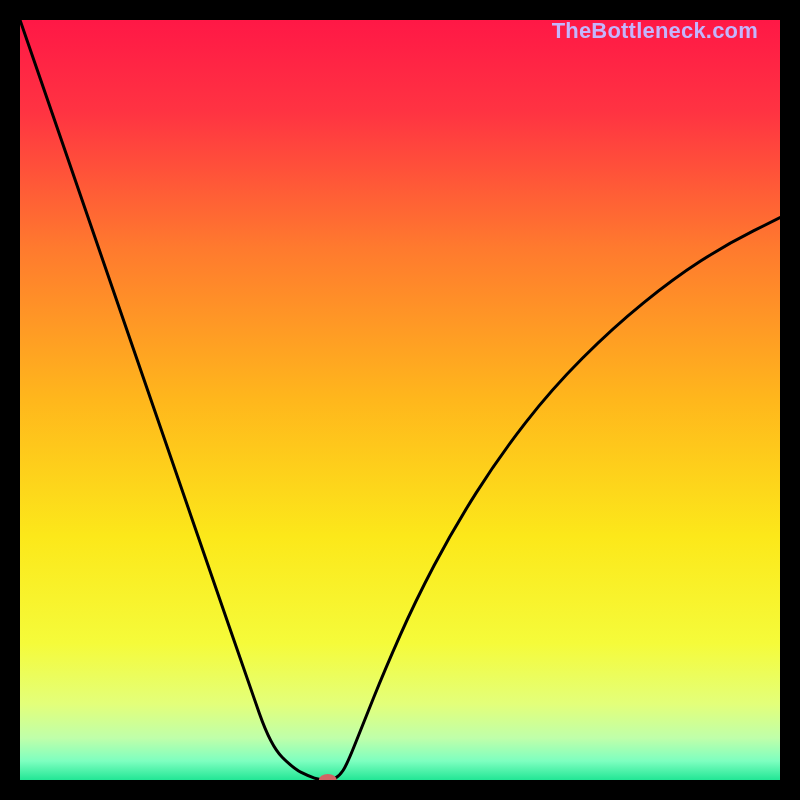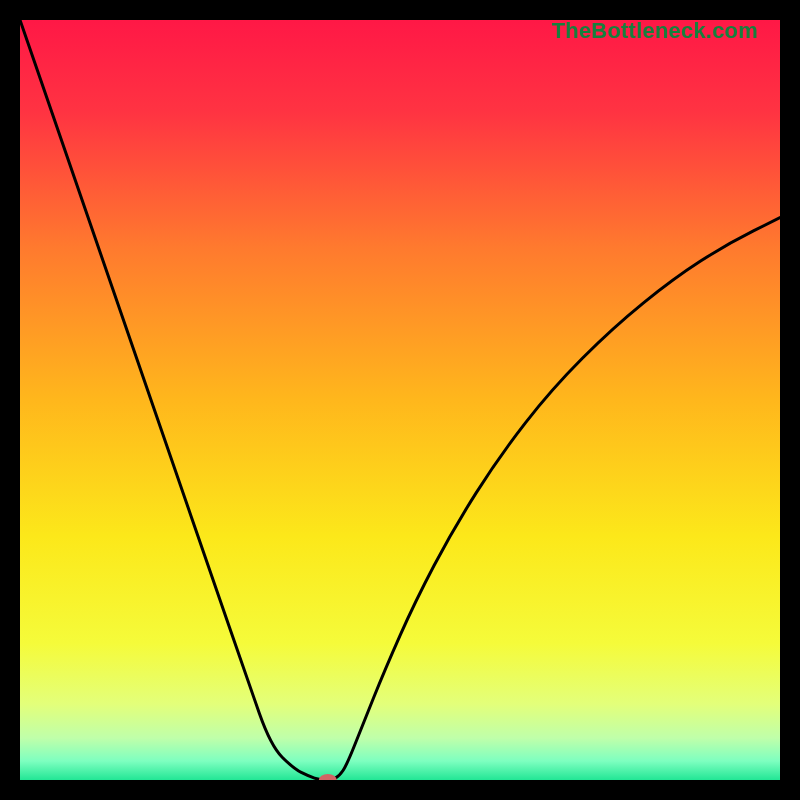--- a/index.html
+++ b/index.html
@@ -16,21 +16,21 @@
     left: 20px;
     top: 20px;
     width: 760px;
     height: 760px;
     background: #000;
   }
   .watermark {
     position: absolute;
     top: -2px;
     right: 22px;
-    color: #15803d;
+    color: #c4b5fd;
     font-size: 22px;
     font-weight: 600;
     letter-spacing: 0.2px;
     z-index: 10;
   }
   svg {
     position: absolute;
     left: 0;
     top: 0;
   }

